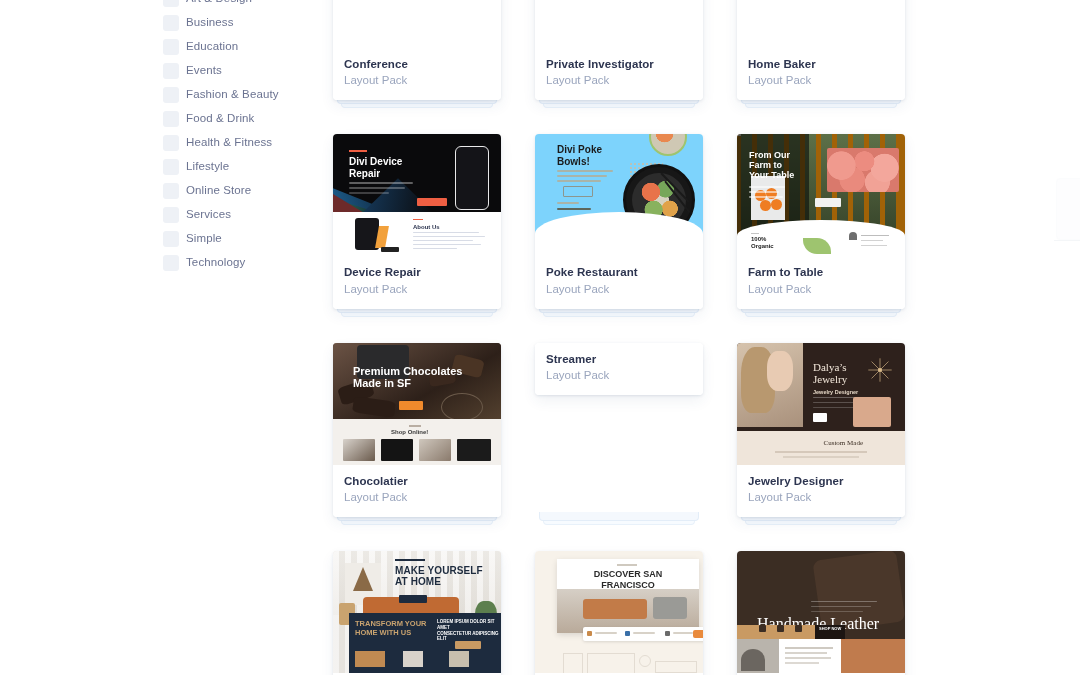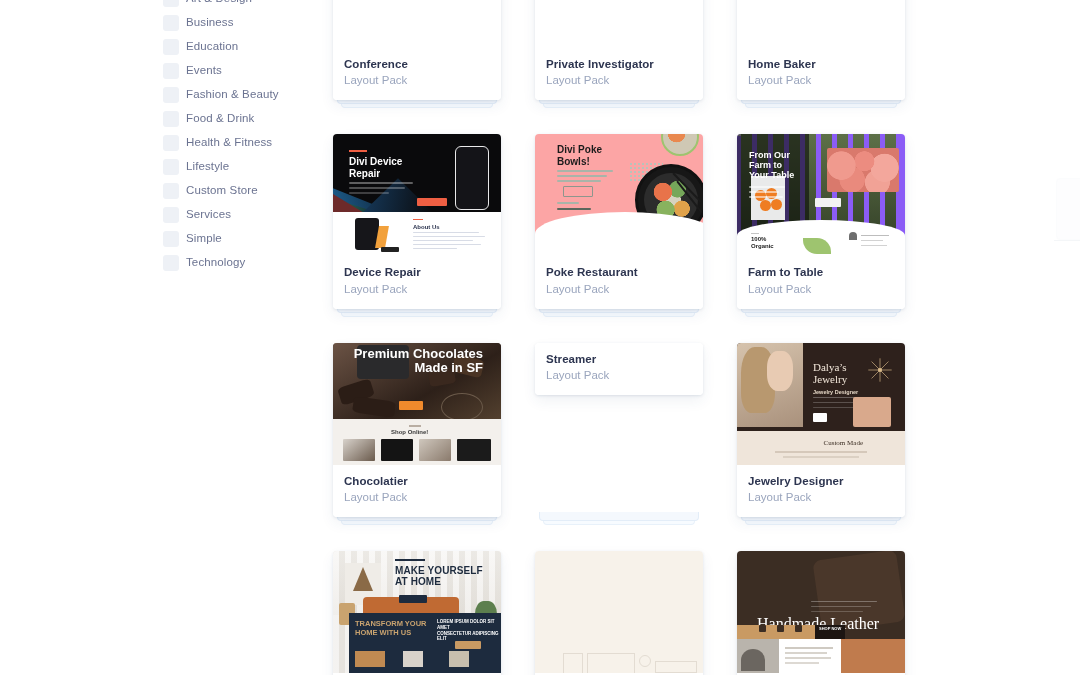--- a/index.html
+++ b/index.html
@@ -66,39 +66,39 @@
   .t-dr .phone{position:absolute;right:12px;top:12px;width:32px;height:62px;border:1.5px solid #e9e9ea;border-radius:6px;background:#141418;}
   .t-dr .orange{position:absolute;left:0;top:0;width:18px;height:2px;background:#ef5f43;}
   .t-dr .btno{position:absolute;left:84px;top:64px;width:30px;height:8px;background:#ef5f43;border-radius:1px;}
   .t-dr .lower{position:absolute;left:0;bottom:0;width:100%;height:44px;background:#fff;}
   .t-dr .ph2{position:absolute;left:22px;bottom:6px;width:24px;height:32px;background:#16161a;border-radius:3px;}
   .t-dr .yel{position:absolute;left:44px;bottom:8px;width:10px;height:22px;background:#f2a13c;transform:skewX(-10deg);}
   .t-dr .au{position:absolute;left:80px;bottom:26px;font-size:6px;font-weight:700;color:#2d3550;}
   .t-dr .aline{position:absolute;background:#d8dce6;height:1.5px;border-radius:1px;}
 
   
-  .t-pr{background:#fca5a5;padding-left:12px;}
+  .t-pr{background:#7dd3fc;}
   .t-pr .white{position:absolute;left:0;bottom:0;width:100%;height:44px;background:#fff;border-radius:60% 60% 0 0 / 26px 26px 0 0;}
   .t-pr .bowl{position:absolute;right:8px;top:30px;width:66px;height:66px;border-radius:50%;background:#171717;border:3px solid #111;}
   .t-pr .bowlin{position:absolute;left:6px;top:6px;right:6px;bottom:6px;border-radius:50%;
      background:radial-gradient(circle at 35% 35%,#e8734a 0 18%,transparent 19%),
                 radial-gradient(circle at 62% 30%,#76a75a 0 16%,transparent 17%),
                 radial-gradient(circle at 40% 68%,#88b25e 0 18%,transparent 19%),
                 radial-gradient(circle at 70% 66%,#e0a24a 0 15%,transparent 16%),
                 radial-gradient(circle at 52% 50%,#d6d2c0 0 22%,transparent 23%),#2c2c2c;}
   .t-pr .smallbowl{position:absolute;right:16px;top:-16px;width:34px;height:34px;border-radius:50%;border:2px solid #9ec46f;
      background:radial-gradient(circle at 40% 40%,#e9884f 0 30%,transparent 31%),#cfc8b4;}
   .t-pr .stick{position:absolute;background:#1a1a1a;height:2px;border-radius:2px;transform-origin:left center;}
   .t-pr .dots{position:absolute;left:94px;top:28px;width:34px;height:20px;
      background-image:radial-gradient(#b9c2b9 .8px, transparent .9px);background-size:4px 4px;}
   .t-pr .hl{position:absolute;background:#a9b4a9;height:1.5px;border-radius:1px;}
   .t-pr .obox{position:absolute;left:28px;top:52px;width:28px;height:9px;border:1px solid #8d968d;border-radius:1px;}
 
   
-  .t-ft{background:#8b5cf6;}
+  .t-ft{background:#a16207;}
   .t-ft .asp{position:absolute;top:0;bottom:0;width:11px;background:linear-gradient(180deg,#5d7048,#2f3b24);}
   .t-ft .dark{position:absolute;left:0;top:0;width:72px;height:100%;background:rgba(12,14,9,.62);}
   .t-ft .rad{position:absolute;right:6px;top:14px;width:72px;height:44px;border-radius:2px;
      background:radial-gradient(circle at 20% 40%,#f09a8e 0 22%,transparent 23%),
                 radial-gradient(circle at 52% 30%,#ec8c80 0 20%,transparent 21%),
                 radial-gradient(circle at 80% 45%,#f3a79c 0 22%,transparent 23%),
                 radial-gradient(circle at 35% 72%,#e98a7d 0 22%,transparent 23%),
                 radial-gradient(circle at 70% 78%,#f1a296 0 20%,transparent 21%),#d9796c;}
   .t-ft .orng{position:absolute;left:14px;top:42px;width:34px;height:44px;background:#e9eaea;}
   .t-ft .o1{position:absolute;border-radius:50%;background:#ef7d22;}
@@ -219,21 +219,21 @@
       <span class="cat-label">Health &amp; Fitness</span>
     </div>
 
     <div class="cat-row">
       <span class="cat-box"></span>
       <span class="cat-label">Lifestyle</span>
     </div>
 
     <div class="cat-row">
       <span class="cat-box"></span>
-      <span class="cat-label">Custom Store</span>
+      <span class="cat-label">Online Store</span>
     </div>
 
     <div class="cat-row">
       <span class="cat-box"></span>
       <span class="cat-label">Services</span>
     </div>
 
     <div class="cat-row">
       <span class="cat-box"></span>
       <span class="cat-label">Simple</span>
@@ -422,21 +422,21 @@
         <div class="card">
           <div class="thumb t-ch">
             <div class="abs" style="left:0;top:0;width:100%;height:78px;background:linear-gradient(150deg,#6b5345,#2d2019 60%,#54412f);"></div>
             <div class="blob" style="left:6px;top:40px;width:34px;height:18px;transform:rotate(-18deg);"></div>
             <div class="blob" style="left:20px;top:56px;width:42px;height:16px;transform:rotate(8deg);"></div>
             <div class="blob" style="left:96px;top:26px;width:26px;height:16px;transform:rotate(-10deg);background:#3a281e;"></div>
             <div class="blob" style="left:120px;top:14px;width:30px;height:18px;transform:rotate(14deg);background:#4a3424;"></div>
             <div class="abs" style="left:24px;top:2px;width:52px;height:34px;background:#2a2a2c;border-radius:4px;"></div>
             <div class="abs" style="left:108px;top:50px;width:40px;height:26px;border:1px solid #6b5a4a;border-radius:50%;"></div>
             <div class="orange" style="left:60px;top:16px;width:20px;height:1.5px;background:#d9c3ad;"></div>
-            <div class="tx" style="left:20px;top:4px;font-size:13px;width:130px;text-align:right;">Premium Chocolates<br>Made in SF</div>
+            <div class="tx" style="left:20px;top:22px;font-size:11px;width:130px;text-align:left;">Premium Chocolates<br>Made in SF</div>
             <div class="btno"></div>
             <div class="white"></div>
             <div class="abs" style="left:76px;bottom:38px;width:12px;height:1.5px;background:#b9aea3;"></div>
             <div class="abs" style="left:58px;bottom:30px;font-size:6px;font-weight:700;color:#3a3a3a;">Shop Online!</div>
             <div class="gal" style="left:10px;width:32px;background:linear-gradient(140deg,#d8d2cb,#6a5a4c);"></div>
             <div class="gal" style="left:48px;width:32px;background:#141414;"></div>
             <div class="gal" style="left:86px;width:32px;background:linear-gradient(140deg,#cfc7bd,#8a7a6c);"></div>
             <div class="gal" style="left:124px;width:34px;background:#1b1b1b;"></div>
           </div>
           <div class="meta">
@@ -522,20 +522,38 @@
           <div class="meta">
             <div class="ttl"></div>
             <div class="sub"></div>
           </div>
         </div>
       </div>
 
       <div class="card-wrap">
         <div class="card">
           <div class="thumb t-sf">
+            <div class="panel">
+              <div class="abs" style="left:0;top:0;width:100%;height:30px;background:#fff;"></div>
+              <div class="abs" style="left:60px;top:5px;width:20px;height:2px;background:#cfc9bf;"></div>
+              <div class="abs" style="left:14px;top:10px;width:114px;text-align:center;font-size:9px;font-weight:700;color:#2a2a2a;line-height:1.25;">DISCOVER SAN<br>FRANCISCO</div>
+              <div class="img">
+                  <div class="sofa"></div>
+                  <div class="sofa2"></div>
+                </div>
+              <div class="barw">
+                <div class="abs" style="left:4px;top:4px;width:5px;height:5px;background:#c98a4a;border-radius:1px;"></div>
+                <div class="abs" style="left:42px;top:4px;width:5px;height:5px;background:#3a6fa8;border-radius:1px;"></div>
+                <div class="abs" style="left:82px;top:4px;width:5px;height:5px;background:#6b6b6b;border-radius:1px;"></div>
+                <div class="line" style="left:12px;top:5px;width:22px;"></div>
+                <div class="line" style="left:50px;top:5px;width:22px;"></div>
+                <div class="line" style="left:90px;top:5px;width:20px;"></div>
+                <div class="btno"></div>
+              </div>
+            </div>
             <div class="abs" style="left:28px;bottom:-4px;width:18px;height:22px;border:1.5px solid #e3dcd2;"></div>
             <div class="abs" style="left:52px;bottom:-4px;width:46px;height:22px;border:1.5px solid #e3dcd2;"></div>
             <div class="abs" style="left:104px;bottom:6px;width:10px;height:10px;border:1.5px solid #e3dcd2;border-radius:50%;"></div>
             <div class="abs" style="left:120px;bottom:0;width:40px;height:10px;border:1.5px solid #e3dcd2;"></div>
           </div>
           <div class="meta">
             <div class="ttl"></div>
             <div class="sub"></div>
           </div>
         </div>

